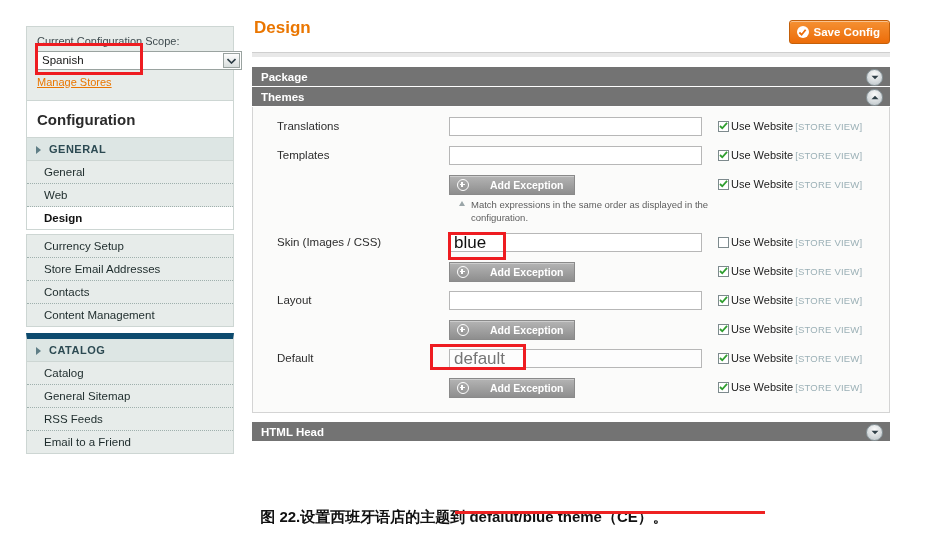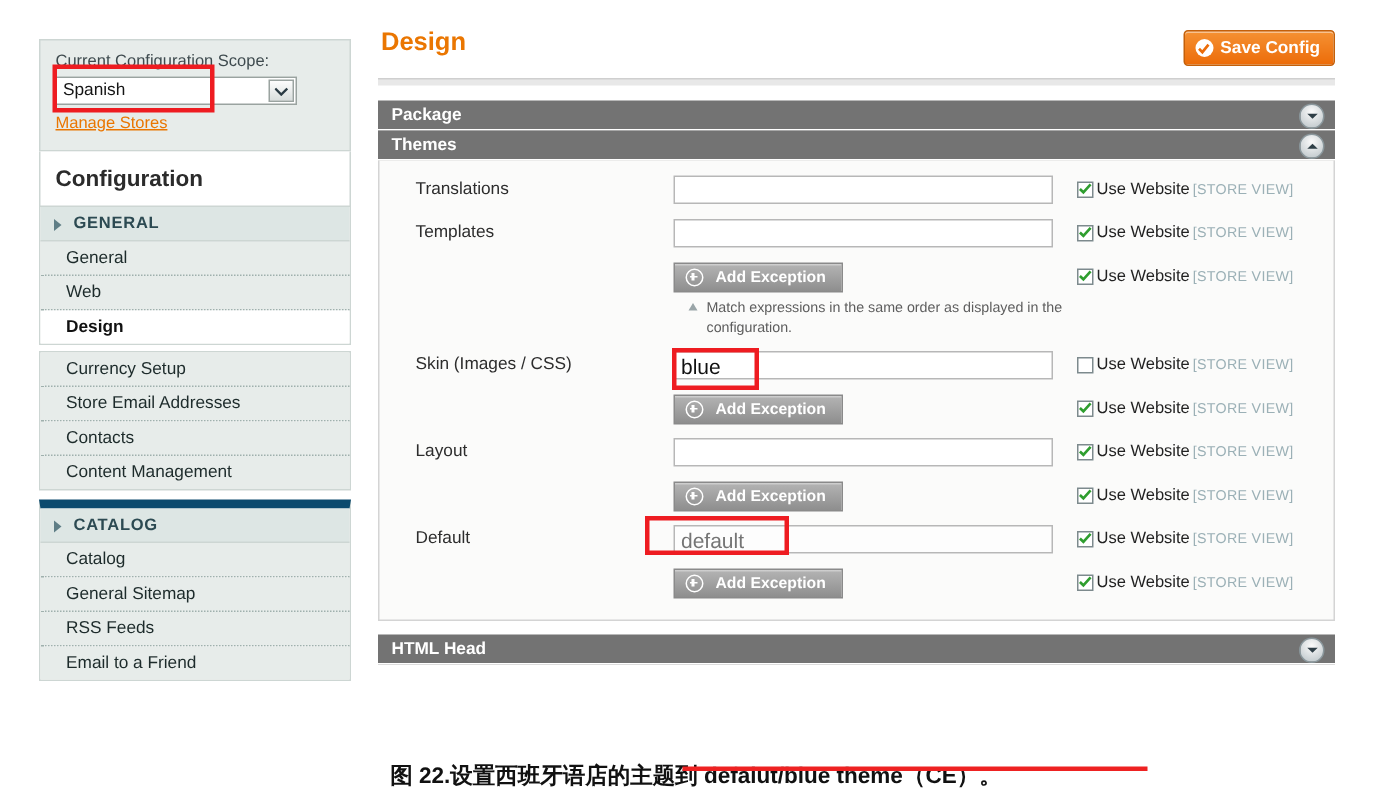--- a/index.html
+++ b/index.html
@@ -12,21 +12,21 @@
   .screen{position:absolute;left:0;top:0;width:928px;height:535px;}
 
   
   .sidebar{position:absolute;left:26px;top:26px;width:208px;}
   .scope-box{
     background:#e7ecea;border:1px solid #cdd6d3;
     padding:8px 9px 10px 9px;
   }
   .scope-label{font-size:11px;color:#3f4b4f;margin:0 0 4px 1px;letter-spacing:0;}
   .scope-select{
-    position:relative;width:162px;height:19px;background:#fff;
+    position:relative;width:206px;height:19px;background:#fff;
     border:1px solid #9aa3a0;box-sizing:border-box;
   }
   .scope-select .val{
     position:absolute;left:5px;top:2px;font-size:11.5px;color:#151515;
   }
   .scope-select .arrowbtn{
     position:absolute;right:1px;top:1px;width:17px;height:15px;
     background:linear-gradient(#fdfdfd,#d9dedd);
     border:1px solid #9aa3a0;box-sizing:border-box;
     display:flex;align-items:center;justify-content:center;
@@ -101,26 +101,26 @@
     width:196px;padding-left:24px;box-sizing:border-box;
     font-size:11.5px;color:#2d2d2d;padding-top:3px;
   }
   .row .ctl{width:255px;}
   .row .side{
     flex:1;padding-top:3px;padding-left:14px;
     display:flex;align-items:center;gap:2px;white-space:nowrap;
   }
   .txtin{
     width:253px;height:19px;box-sizing:border-box;background:#fff;
-    border:1px solid #b7b7b7;font-size:14px;color:#111;
+    border:1px solid #b7b7b7;font-size:17px;color:#111;
     padding:0 4px;line-height:17px;font-family:"Liberation Sans",sans-serif;
   }
   .txtin.ghost{color:#9b9b9b;background:#fdfdfd;}
   .addexc{
-    display:inline-flex;align-items:center;gap:8px;height:18px;
+    display:inline-flex;align-items:center;gap:21px;height:18px;
     background:linear-gradient(#b4b4b4,#8e8e8e);
     border:1px solid #8a8a8a;color:#fff;font-size:10.5px;font-weight:bold;
     padding:0 10px 0 7px;cursor:pointer;
     box-shadow:inset 0 1px 0 rgba(255,255,255,.35);
   }
   .addexc .plus{
     width:10px;height:10px;border-radius:50%;border:1.5px solid #fff;
     position:relative;flex:0 0 auto;
   }
   .addexc .plus:before,.addexc .plus:after{

